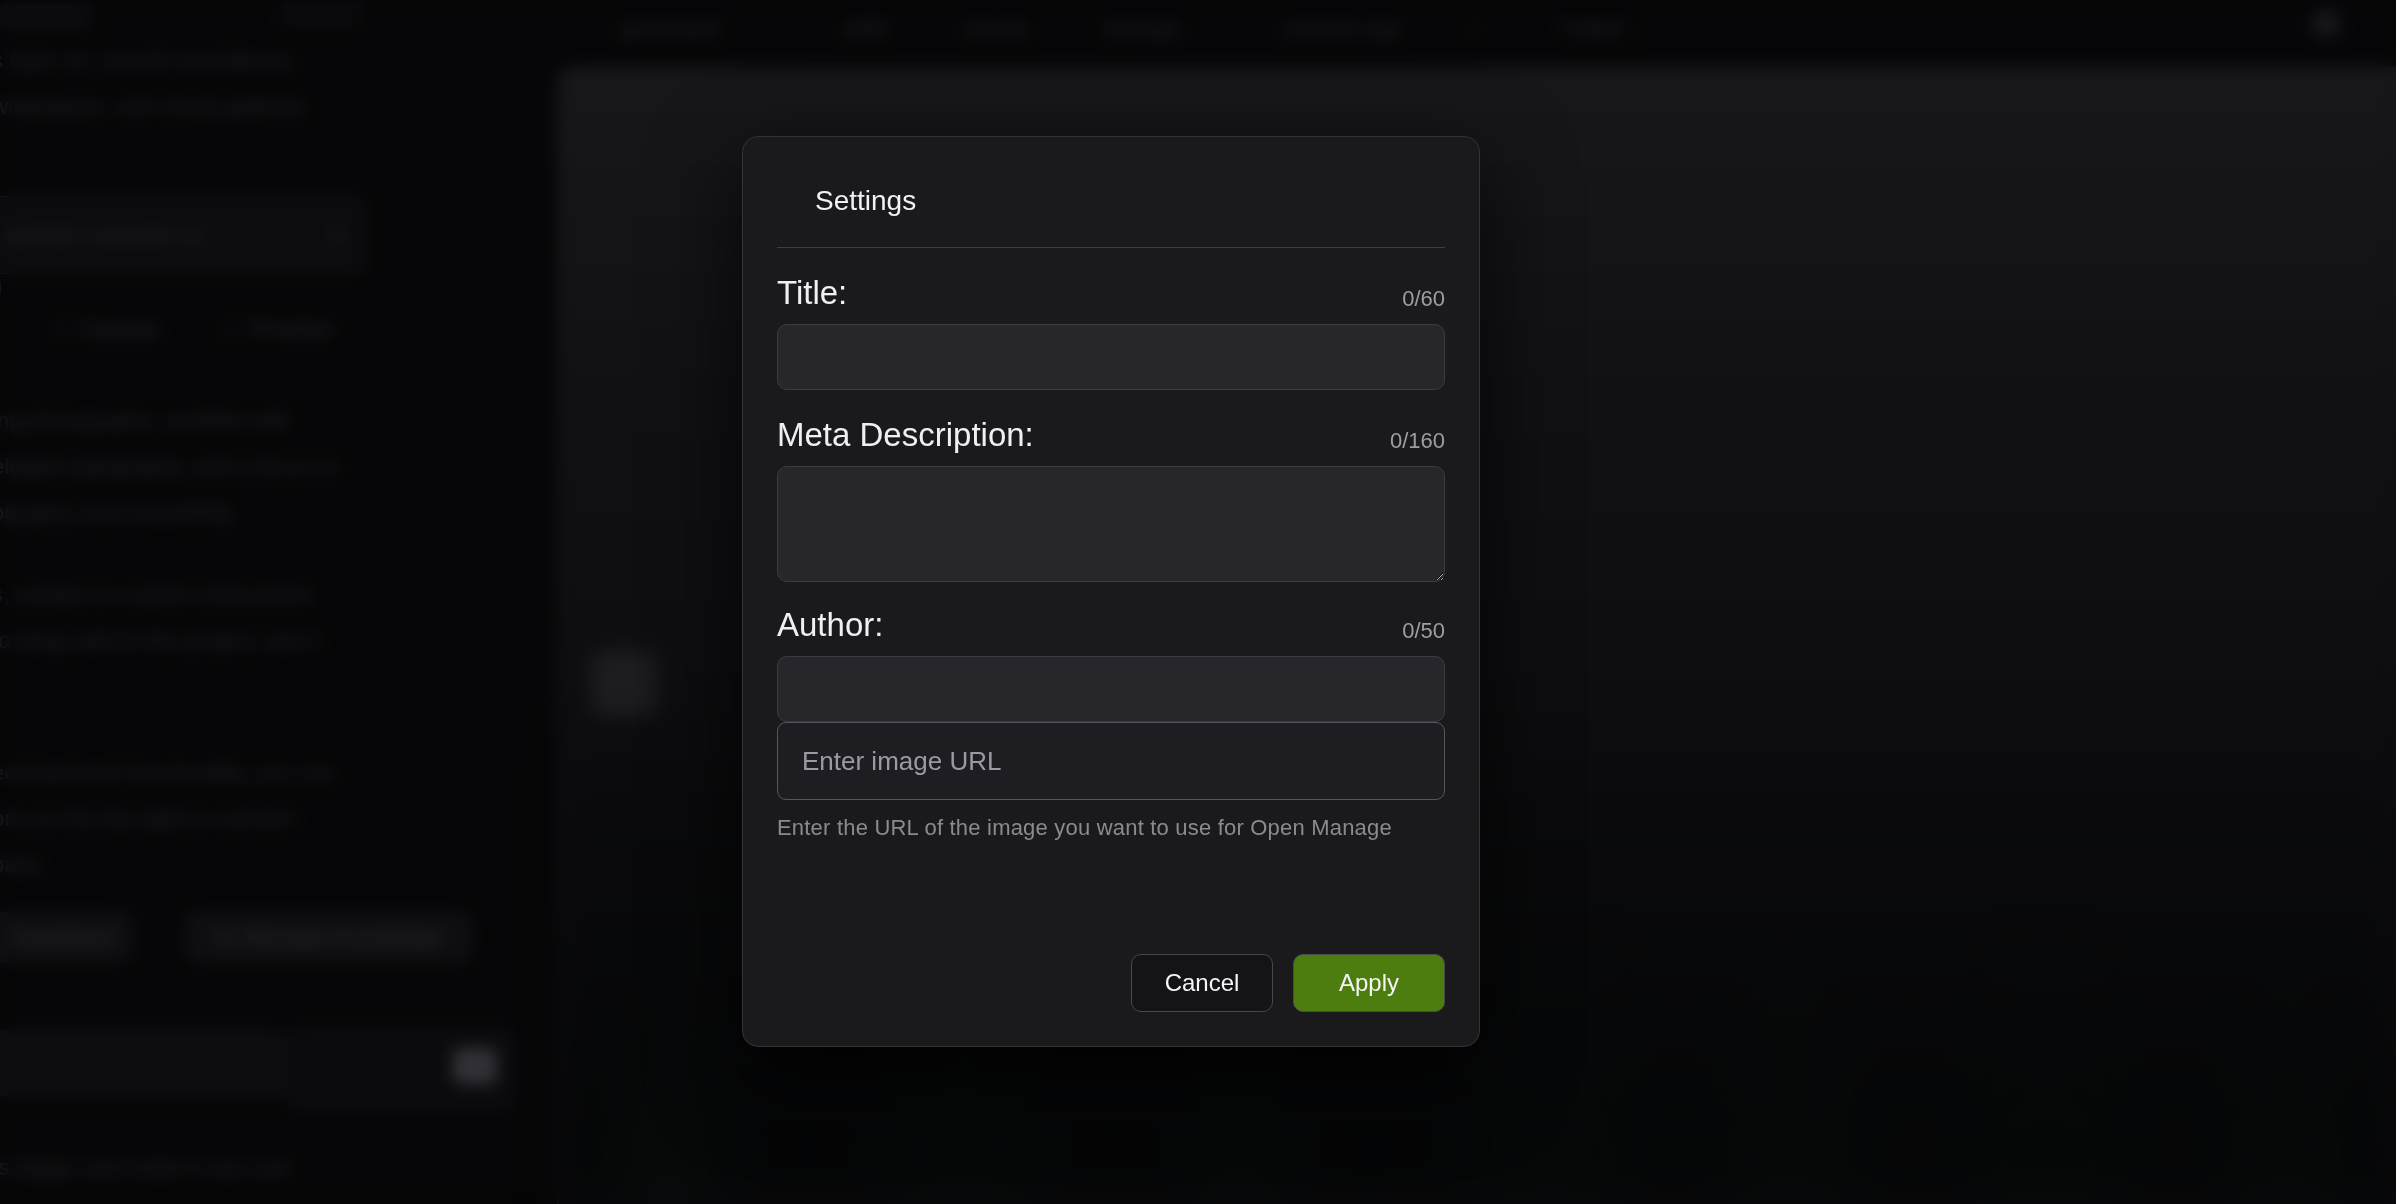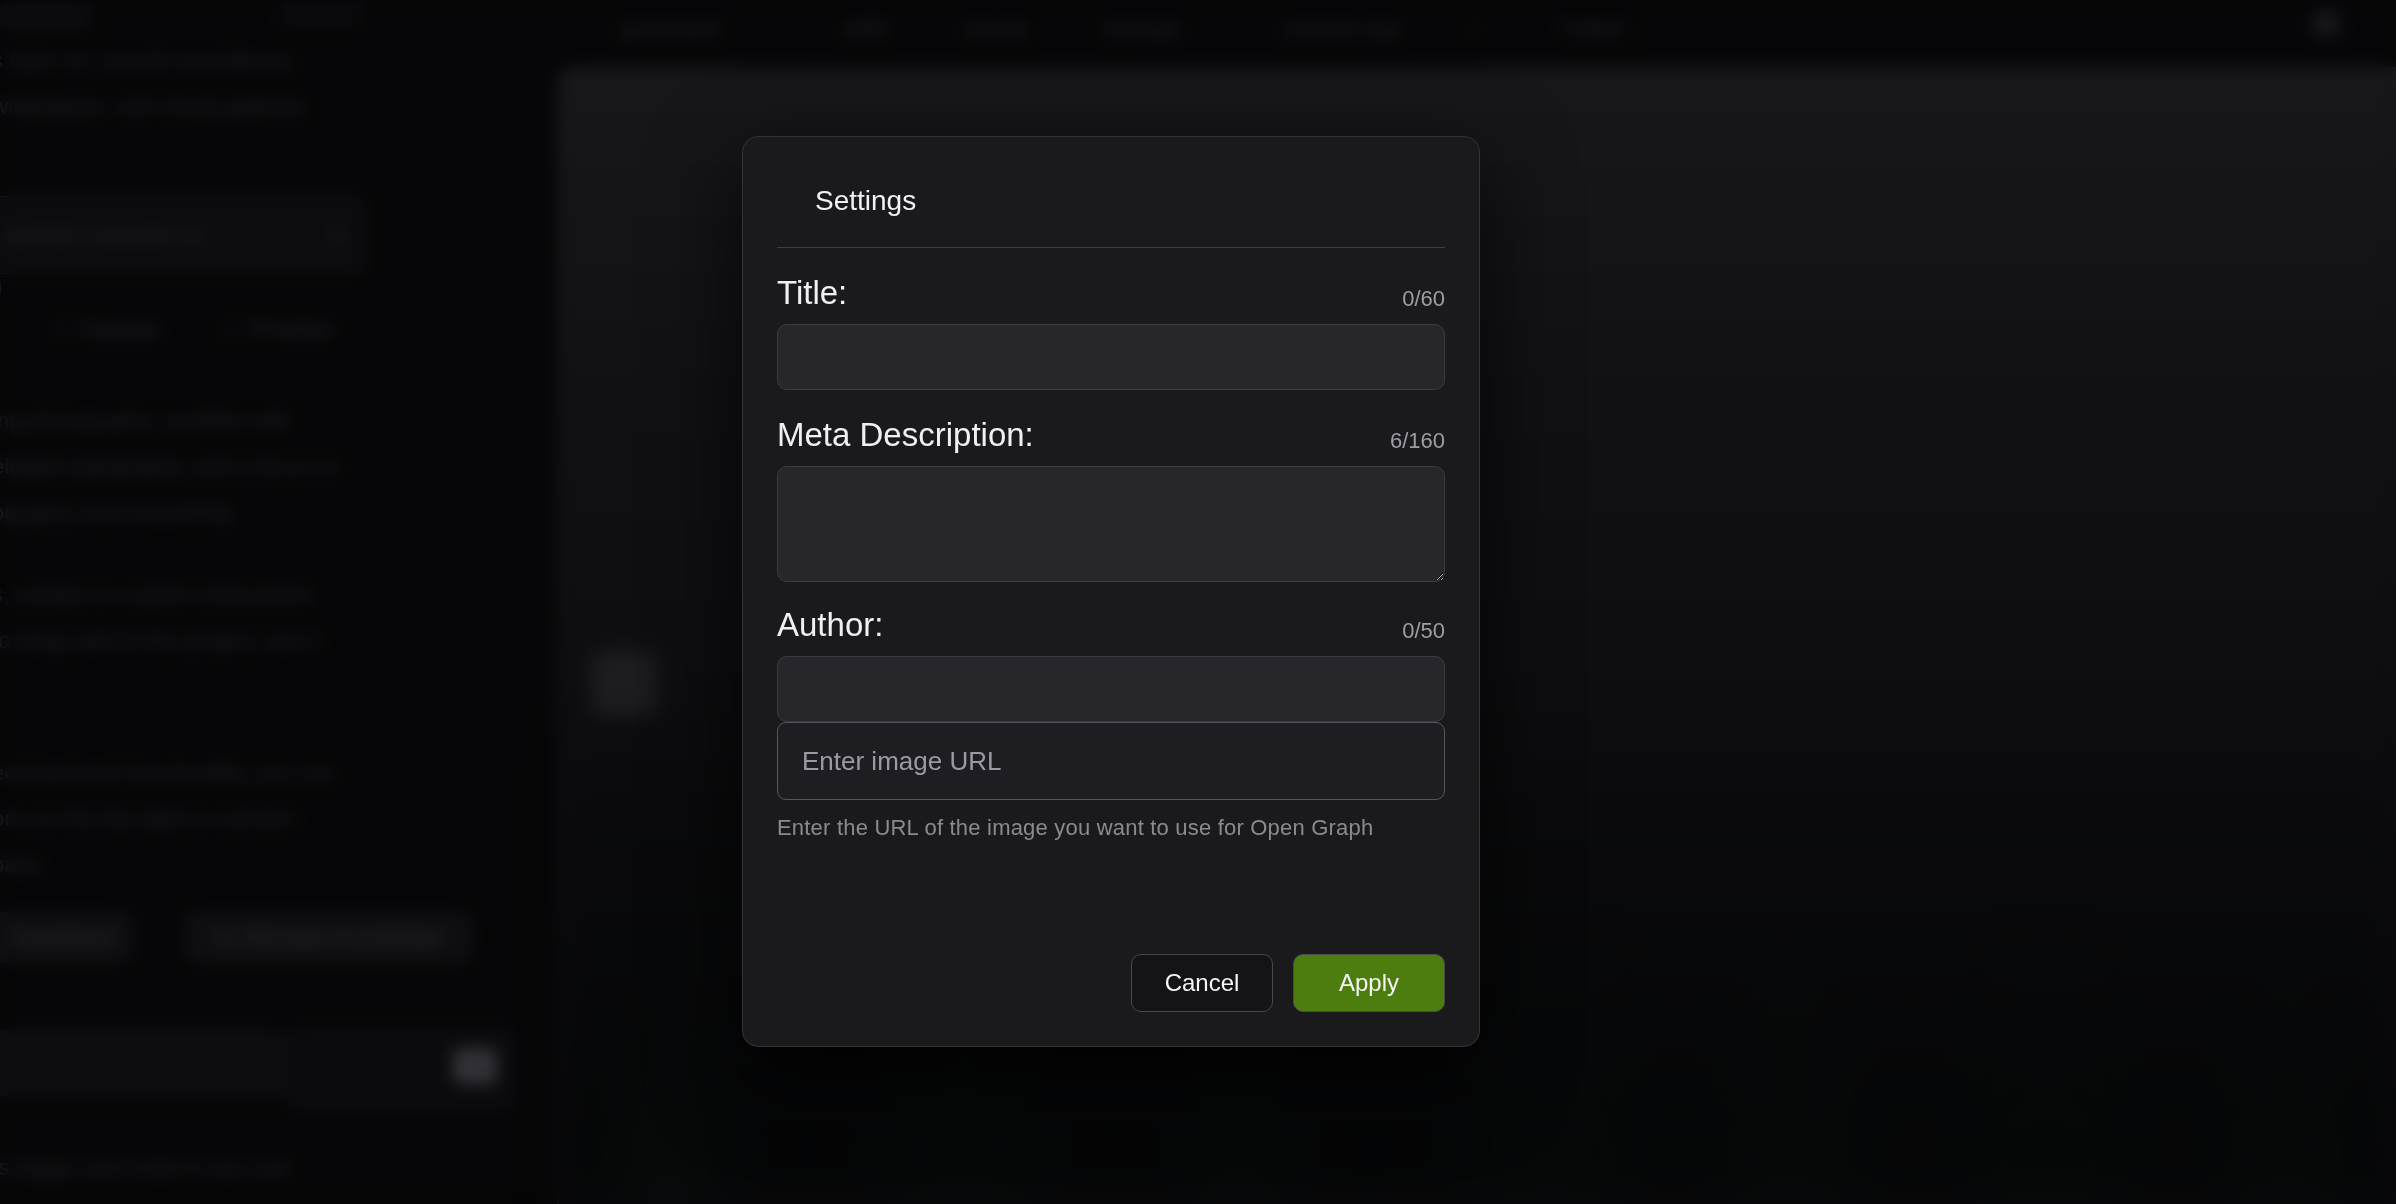--- a/index.html
+++ b/index.html
@@ -159,32 +159,32 @@
     <div class="m-divider"></div>
 
     <div class="m-row">
       <span class="m-label">Title:</span>
       <span class="m-counter">0/60</span>
     </div>
     <input class="m-input" type="text" value="" style="">
 
     <div class="m-row">
       <span class="m-label">Meta Description:</span>
-      <span class="m-counter">6/160</span>
+      <span class="m-counter">0/160</span>
     </div>
     <textarea class="m-textarea" style=""></textarea>
 
     <div class="m-row" style="margin-top:24px">
       <span class="m-label">Author:</span>
       <span class="m-counter">0/50</span>
     </div>
     <input class="m-input" type="text" value="" style="">
 
     <input class="m-input-url" type="text" placeholder="Enter image URL" style="">
-    <div class="m-helper">Enter the URL of the image you want to use for Open Graph</div>
+    <div class="m-helper">Enter the URL of the image you want to use for Open Manage</div>
 
     <div class="m-actions">
       <button class="m-btn cancel">Cancel</button>
       <button class="m-btn apply">Apply</button>
     </div>
   </div>
 
 </div>
 
 </body></html>

